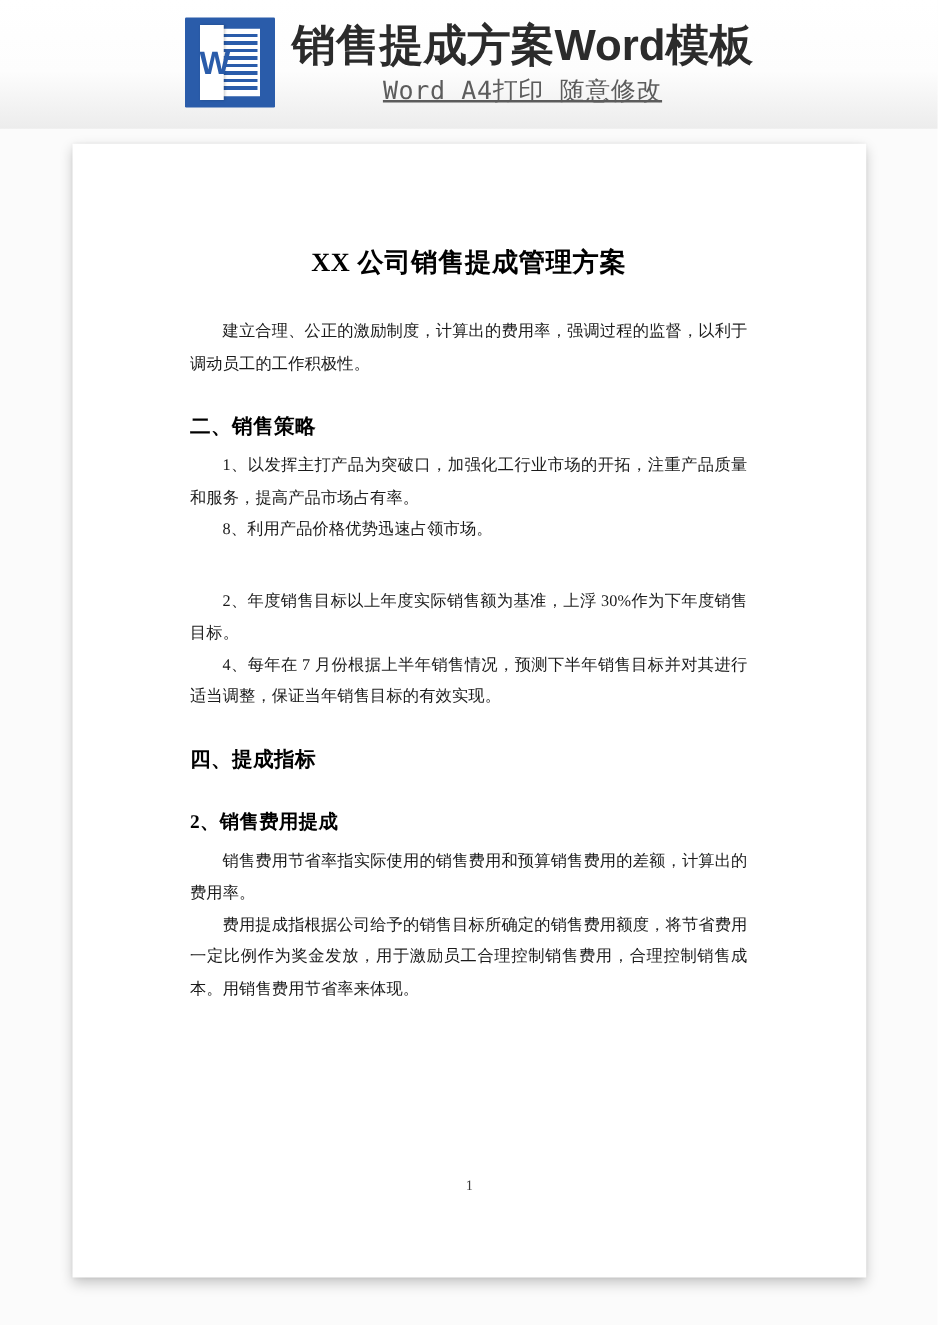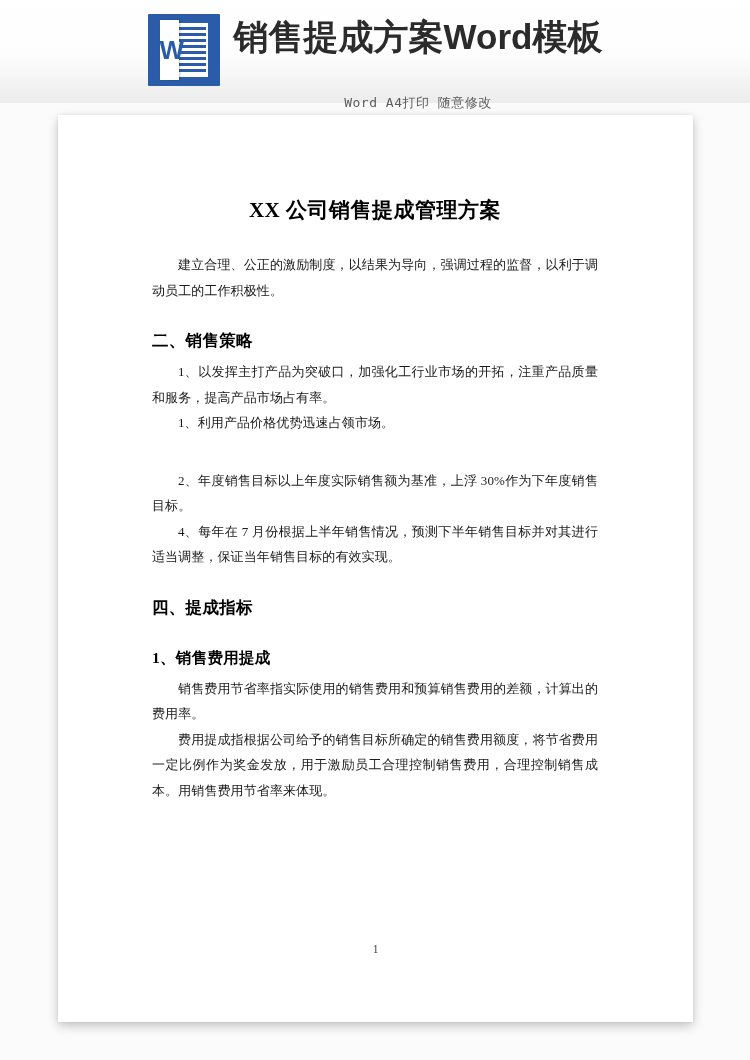--- a/index.html
+++ b/index.html
@@ -85,38 +85,38 @@
     line-height: 60px;
     text-align: center;
     letter-spacing: -1px;
   }
 
   .banner-text {
     display: flex;
     flex-direction: column;
     align-items: center;
     padding-top: 1px;
-    gap: 31px;
   }
   #banner-title {
     font-family: "Liberation Sans", sans-serif;
     font-size: 35px;
     font-weight: bold;
     color: #2b2b2b;
     line-height: 44px;
     white-space: nowrap;
     letter-spacing: 0px;
   }
   #banner-subtitle {
     font-family: "DejaVu Sans Mono", "Liberation Mono", monospace;
-    font-size: 13px;
+    font-size: 20px;
     color: #5c5c5c;
     line-height: 26px;
     white-space: nowrap;
     letter-spacing: 0.5px;
+    text-decoration: underline;
   }
 
   
   #paper {
     position: absolute;
     left: 58px;
     top: 115px;
     width: 635px;
     height: 907px;
     background: #ffffff;
@@ -206,38 +206,38 @@
   </div>
 </div>
 
 <div id="paper">
   <div id="paper-body">
 
     <div class="doc-title">XX 公司销售提成管理方案</div>
 
     <div class="sp-sec-top"></div>
     <div class="sp-sec-gap"></div>
-    <p class="para">建立合理、公正的激励制度，以结果为导向，强调过程的监督，以利于调动员工的工作积极性。</p>
+    <p class="para">建立合理、公正的激励制度，计算出的费用率，强调过程的监督，以利于调动员工的工作积极性。</p>
 
     <div class="sp-big"></div>
     <h2 class="sec">二、销售策略</h2>
     <div class="sp-sec-gap"></div>
     <p class="para">1、以发挥主打产品为突破口，加强化工行业市场的开拓，注重产品质量和服务，提高产品市场占有率。</p>
-    <p class="para">1、利用产品价格优势迅速占领市场。</p>
+    <p class="para">8、利用产品价格优势迅速占领市场。</p>
 
     <div class="sp-big"></div>
     <div class="sp-sec-gap"></div>
     <p class="para">2、年度销售目标以上年度实际销售额为基准，上浮 30%作为下年度销售目标。</p>
     <p class="para">4、每年在 7 月份根据上半年销售情况，预测下半年销售目标并对其进行适当调整，保证当年销售目标的有效实现。</p>
 
     <div class="sp-big"></div>
     <h2 class="sec">四、提成指标</h2>
 
     <div class="sp-big"></div>
-    <h3 class="subsec">1、销售费用提成</h3>
+    <h3 class="subsec">2、销售费用提成</h3>
     <div class="sp-sec-gap"></div>
     <p class="para">销售费用节省率指实际使用的销售费用和预算销售费用的差额，计算出的费用率。</p>
     <p class="para">费用提成指根据公司给予的销售目标所确定的销售费用额度，将节省费用一定比例作为奖金发放，用于激励员工合理控制销售费用，合理控制销售成本。用销售费用节省率来体现。</p>
 
   </div>
 
   <div id="page-number">1</div>
 </div>
 
 </body></html>

